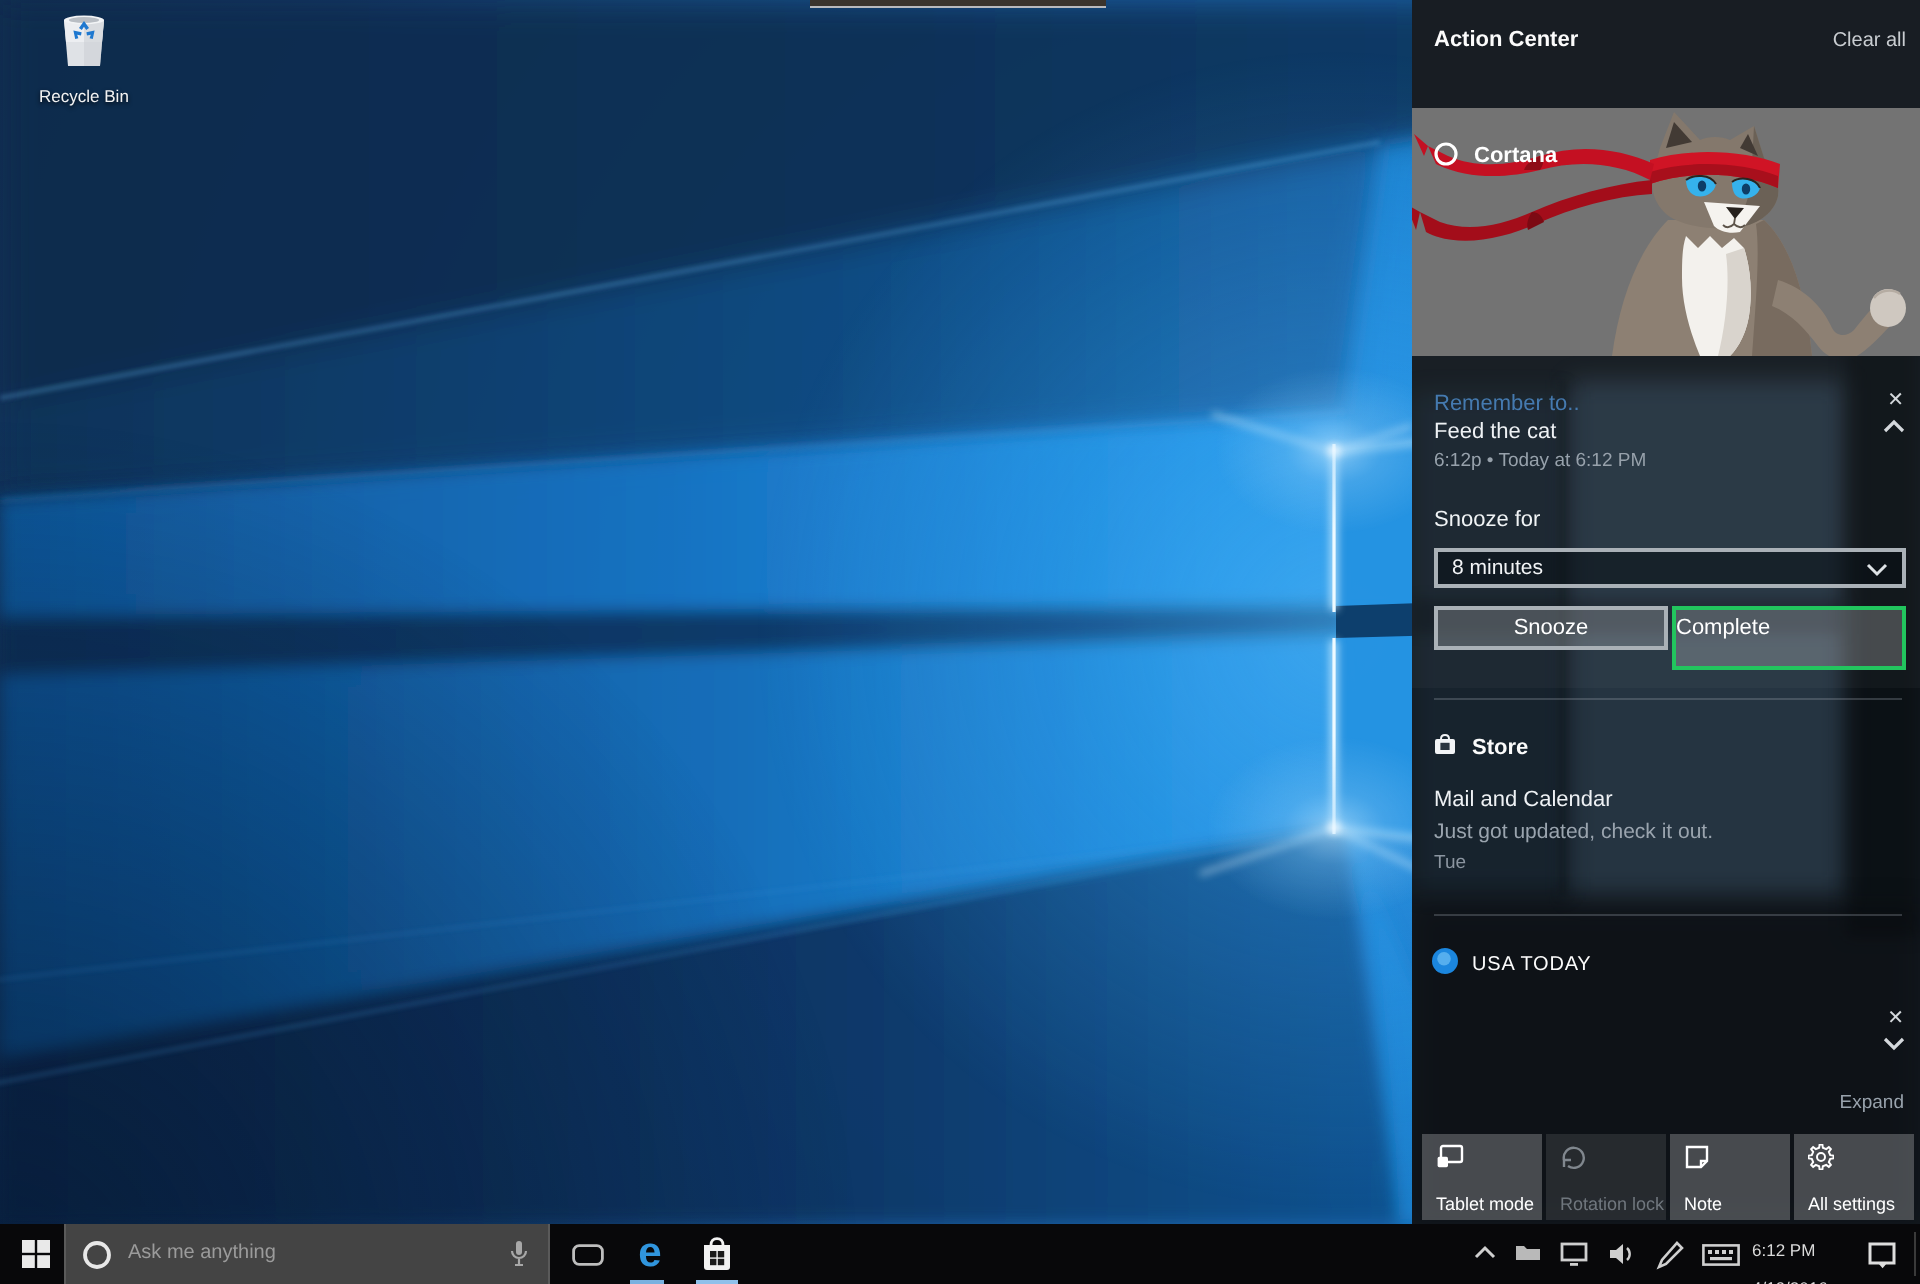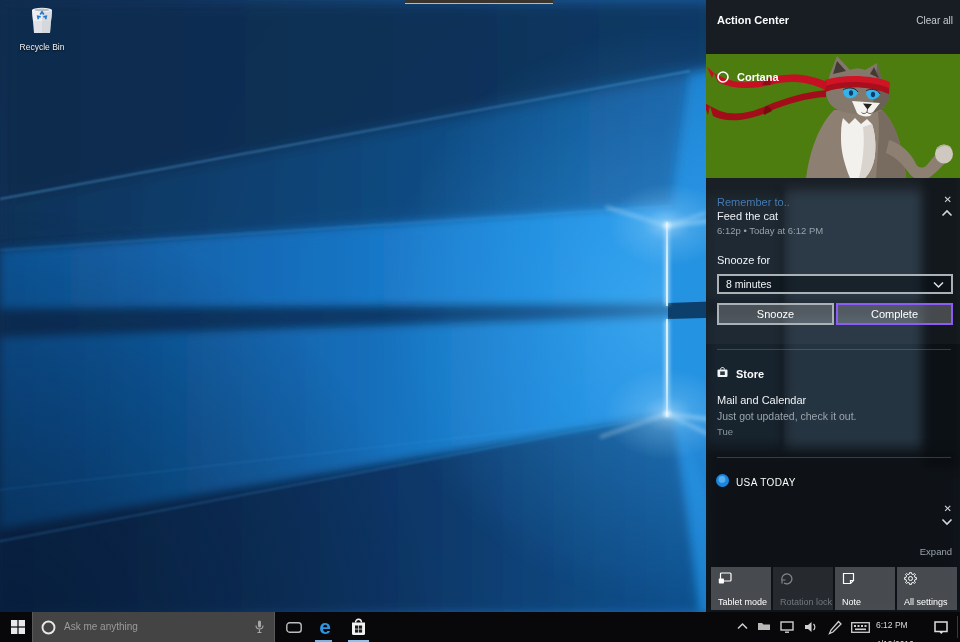--- a/index.html
+++ b/index.html
@@ -155,21 +155,21 @@
   <div class="abs" style="left:74px;top:190px;width:3px;height:258px;background:rgba(5,10,14,0.5);filter:blur(2px)"></div>
   <div class="abs" style="left:217px;top:168px;width:37px;height:300px;background:rgba(4,8,12,0.45);filter:blur(4px)"></div>
   <div class="abs" style="left:0;top:299px;width:217px;height:18px;background:rgba(4,8,12,0.3);filter:blur(3px)"></div>
   <div class="abs" style="left:0;top:452px;width:254px;height:160px;background:rgba(5,8,11,0.3);filter:blur(6px)"></div>
 
   <div class="abs" style="left:0;top:0;width:254px;height:54px;background:#181d23">
     <div class="abs" style="left:11px;top:14px;font-size:11px;font-weight:bold;color:#fbfbfb">Action Center</div>
     <div class="abs" style="right:7px;top:15px;font-size:10px;color:#c9cdd1">Clear all</div>
   </div>
 
-  <div class="abs" style="left:0;top:54px;width:254px;height:124px;background:#4d7c0f;overflow:hidden">
+  <div class="abs" style="left:0;top:54px;width:254px;height:124px;background:#737373;overflow:hidden">
     <svg width="254" height="124" viewBox="0 0 254 124">
 
       <path d="M128 56 C114 70 104 94 100 124 L200 124 C197 92 189 68 176 56 Z" fill="#8d8073"></path>
       <path d="M176 56 C189 68 197 92 200 124 L170 124 C172 96 174 72 172 58 Z" fill="#786b5f"></path>
 
       <path d="M183 86 C196 90 205 99 210 110 C212 114 217 115 221 111 C225 106 229 101 232 98 L241 107 C236 112 230 119 224 123 C217 128 208 126 203 119 C197 111 190 103 180 99 Z" fill="#8d8073"></path>
       <ellipse cx="238" cy="100" rx="9" ry="9.5" fill="#cfc8c0"></ellipse>
       <path d="M231 95 C234 91 240 90 244 93" fill="none" stroke="#b5aca2" stroke-width="1.2"></path>
 
       <path d="M137 64 L143 70 L149 64 L155 70 L161 65 L166 70 C169 79 170 90 169 100 C168 112 163 120 159 124 L144 124 C139 112 135 98 135 85 C135 77 135 70 137 64 Z" fill="#f3f1ed"></path>
@@ -218,21 +218,21 @@
     <div class="abs" style="left:11px;top:76px;font-size:11px;color:#f0f3f5">Snooze for</div>
 
     <div class="abs" style="left:11px;top:96px;width:236px;height:20px;background:rgba(8,14,20,0.55);border:2px solid #aab1b7;box-sizing:border-box">
       <div class="abs" style="left:7px;top:2px;font-size:10.5px;color:#f2f4f6">8 minutes</div>
       <svg class="abs" style="right:7px;top:5px" width="11" height="8" viewBox="0 0 11 8">
           <path d="M1 1.5 L5.5 6 L10 1.5" fill="none" stroke="#dfe3e6" stroke-width="1.5"></path>
         </svg>
     </div>
 
     <div class="abs" style="left:11px;top:125px;width:117px;height:22px;background:rgba(255,255,255,0.22);border:2px solid #aab1b7;box-sizing:border-box;text-align:center;font-size:11px;color:#fff;line-height:18px">Snooze</div>
-    <div class="abs" style="left:130px;top:125px;width:117px;height:22px;background:rgba(255,255,255,0.22);border:2px solid #8b5cf6;box-sizing:border-box;text-align:center;font-size:11px;color:#fff;line-height:18px">Complete</div>
+    <div class="abs" style="left:130px;top:125px;width:117px;height:32px;background:rgba(255,255,255,0.22);border:2px solid #22c55e;box-sizing:border-box;font-size:11px;color:#fff;line-height:18px">Complete</div>
   </div>
 
   <div class="abs" style="left:0;top:344px;width:221px;height:116px">
     <div class="abs" style="left:11px;top:5px;width:234px;border-top:1px solid rgba(160,170,180,0.28)"></div>
     <svg class="abs" style="left:11px;top:23px" width="11" height="11" viewBox="0 0 11 11">
       <path d="M1.5 2.5 h8 a1 1 0 0 1 1 1 v5.5 a1 1 0 0 1 -1 1 h-8 a1 1 0 0 1 -1 -1 v-5.5 a1 1 0 0 1 1 -1 Z" fill="#f2f4f6"></path>
       <path d="M3.5 2.5 c0 -1.2 0.8 -2 2 -2 c1.2 0 2 0.8 2 2" fill="none" stroke="#f2f4f6" stroke-width="1"></path>
       <rect x="3.2" y="4.4" width="4.6" height="3.6" fill="#2b3640"></rect>
     </svg>
     <div class="abs" style="left:30px;top:24px;font-size:11px;font-weight:bold;color:#fbfbfb">Store</div>

